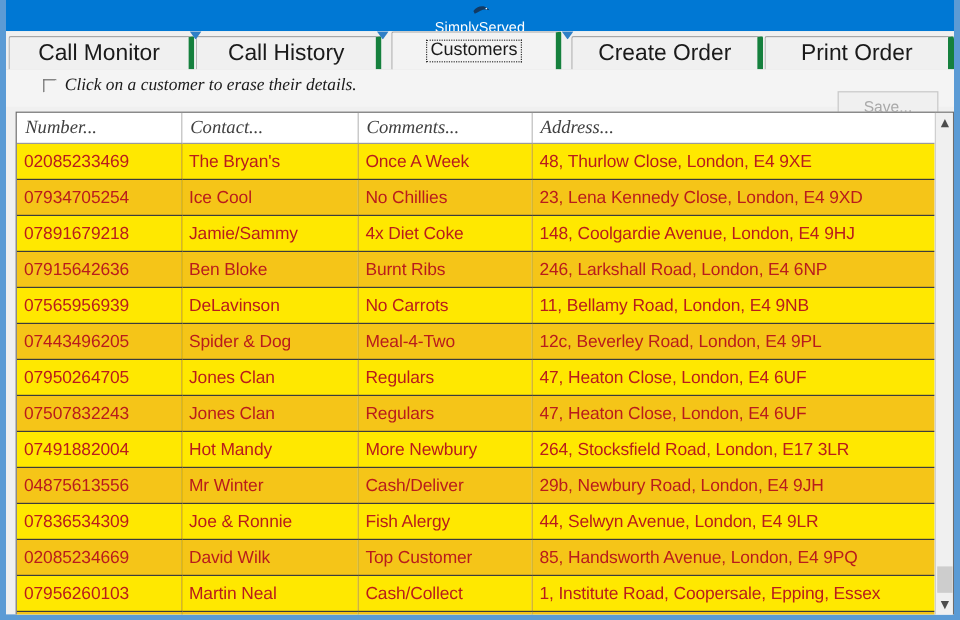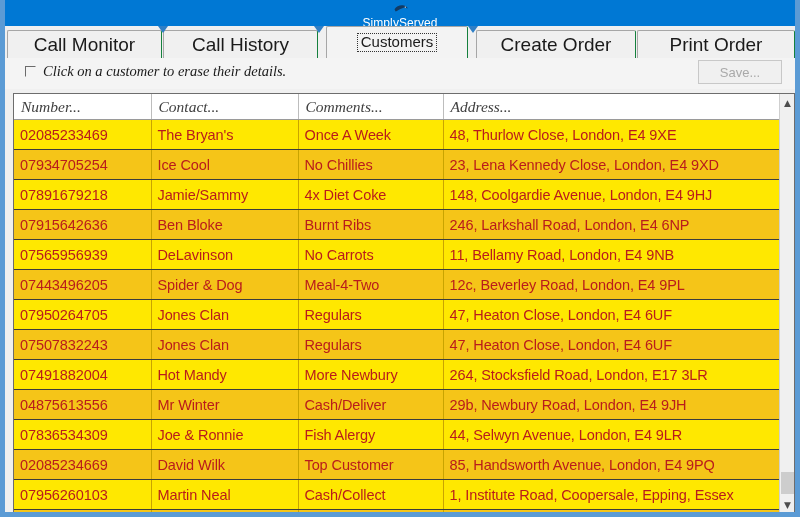--- a/index.html
+++ b/index.html
@@ -85,21 +85,21 @@
     height: 32px;
     background: #f0f0f0;
     border-bottom: 1px solid #d0d0d0;
   }
   .tab {
     position: absolute;
     bottom: 0;
     box-sizing: border-box;
     background: #f0f0f0;
     border-left: 1px solid #a6a6a6;
-    border-right: 1px solid #15803d;
+    border-right: 5px solid #15803d;
     border-top: 1px solid #a6a6a6;
     border-top-left-radius: 2px;
     border-top-right-radius: 2px;
     display: flex;
     align-items: center;
     justify-content: center;
     color: #1a1a1a;
     font-family: "Liberation Sans", sans-serif;
     white-space: nowrap;
     cursor: default;
@@ -134,21 +134,21 @@
   #toolrow {
     position: absolute;
     left: 0;
     top: 58px;
     width: 790px;
     height: 31px;
     background: #f4f4f4;
   }
   #erase-check-wrap {
     position: absolute;
-    left: 20px;
+    left: 31px;
     top: 5px;
     display: flex;
     align-items: center;
     cursor: default;
   }
   #erase-check {
     width: 11px;
     height: 11px;
     box-sizing: border-box;
     border-top: 1px solid #6b6b6b;
@@ -162,21 +162,21 @@
   #erase-label {
     font-style: italic;
     font-size: 14.5px;
     color: #1a1a1a;
     font-family: "Liberation Serif", serif;
     white-space: nowrap;
   }
   #save-btn {
     position: absolute;
     right: 13px;
-    top: 2px;
+    top: 18px;
     width: 84px;
     height: 24px;
     box-sizing: border-box;
     background: #f0f0f0;
     border: 1px solid #c8c8c8;
     color: #a9a9a9;
     font-size: 13px;
     display: flex;
     align-items: center;
     justify-content: center;

